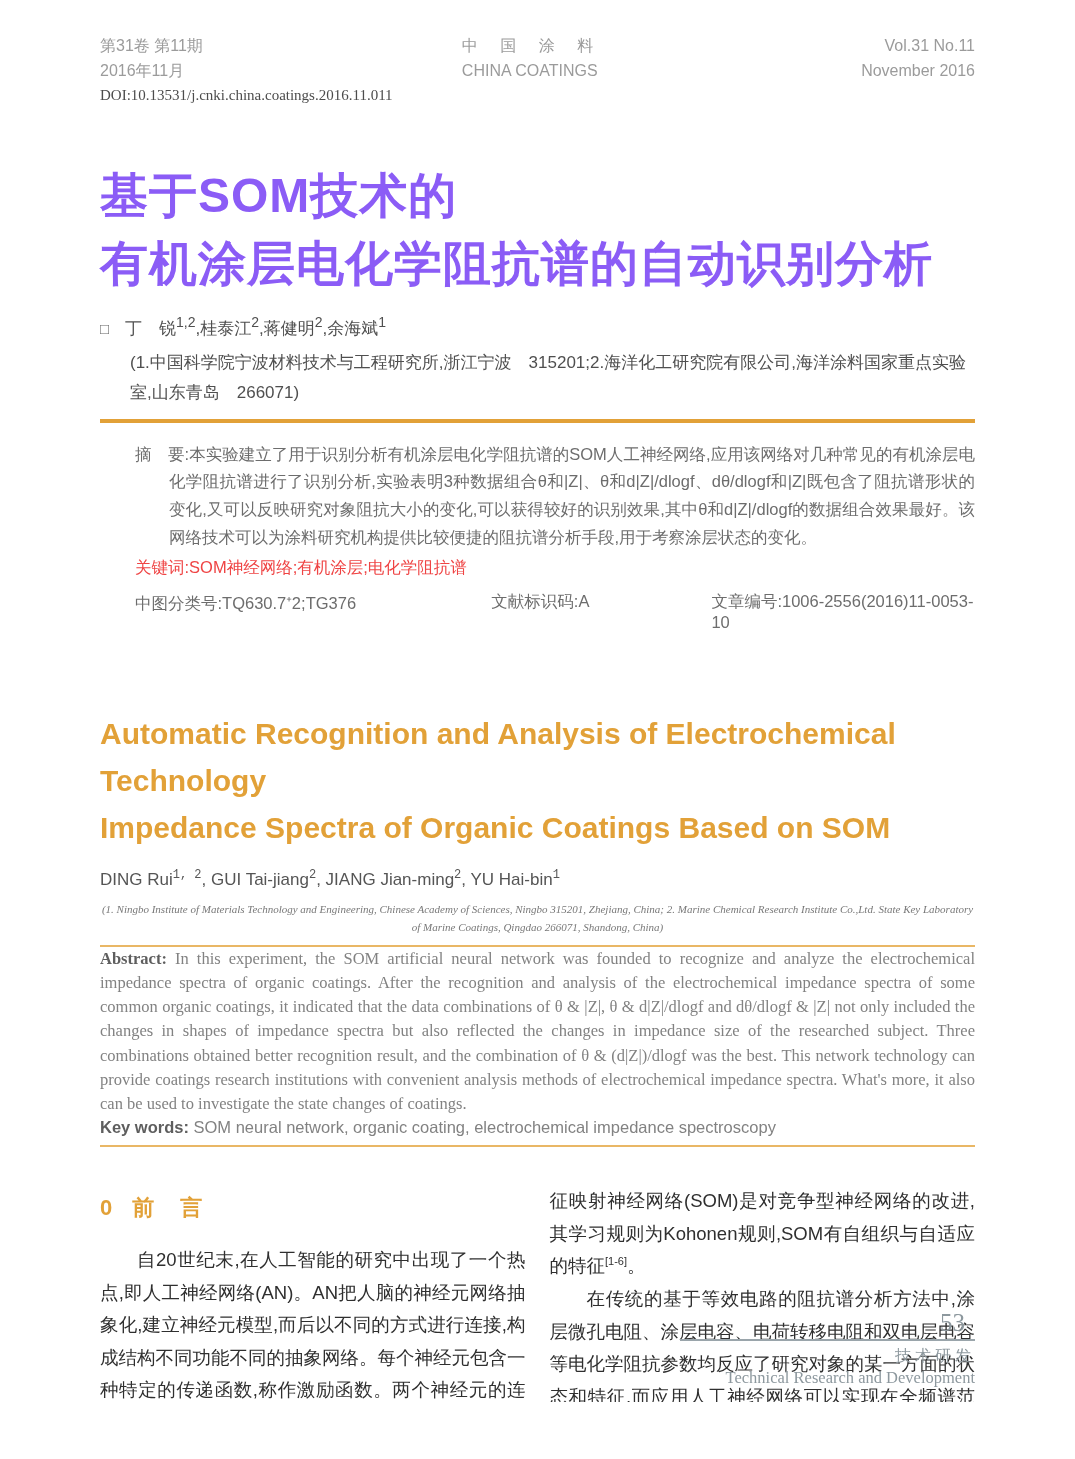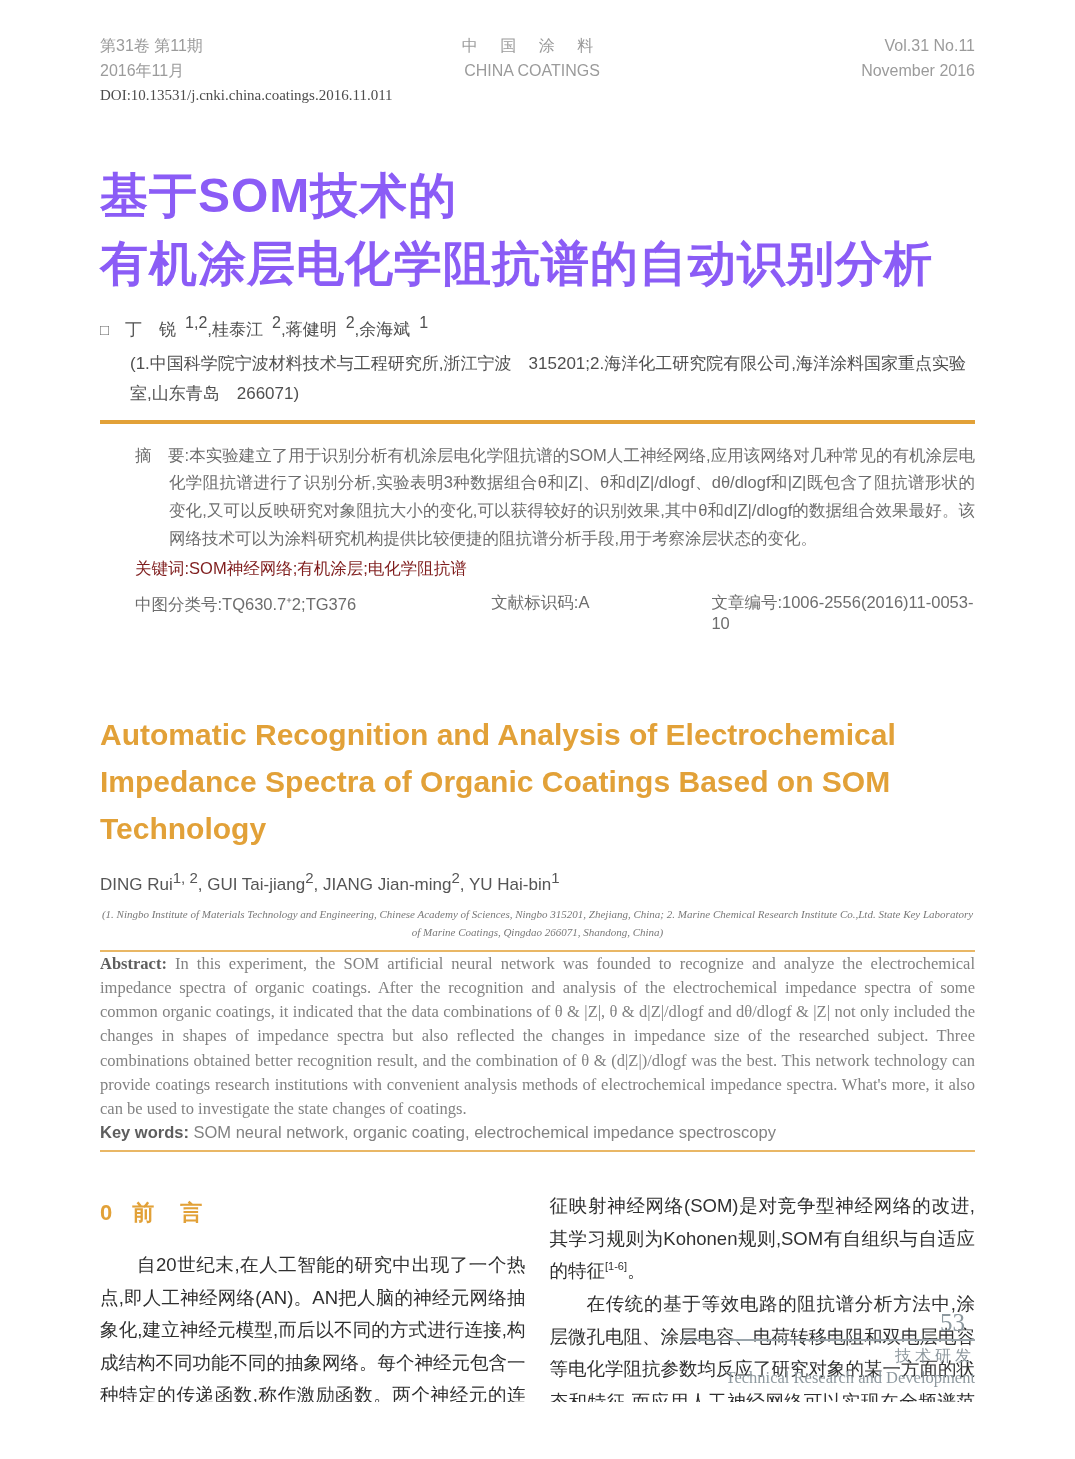--- a/index.html
+++ b/index.html
@@ -7,51 +7,51 @@
   .page {
     width: 1075px; height: 1402px; position: relative; overflow: hidden;
     background: #ffffff; padding: 34px 100px 0 100px;
     font-family: "Liberation Sans", sans-serif; color: #333;
   }
 
   
   .journal-header { display: flex; justify-content: space-between; align-items: flex-start;
     color: #9b9b9b; font-size: 16px; line-height: 1.55; }
   .jh-left { text-align: left; }
-  .jh-center { text-align: center; }
+  .jh-center { }
   .jh-center .cn { letter-spacing: 9px; }
   .jh-right { text-align: right; }
   .doi { margin-top: 3px; color: #4c4c4c; font-size: 15px; font-family: "Liberation Serif", serif; }
 
   
   .title-cn { margin-top: 58px; color: #8b5cf6; font-weight: bold; font-size: 48px;
     line-height: 1.42; letter-spacing: 1px; }
 
   
   .authors-cn { margin-top: 16px; font-size: 17px; color: #4f4f4f; }
-  .authors-cn sup { font-size: 16px; color: #4f4f4f; margin-left: 9px; }
+  .authors-cn sup { font-size: 14px; color: #4f4f4f; }
   .author-marker { display: inline-block; margin-right: 16px; color: #666; font-size: 15px; }
   .affil-cn { margin-top: 8px; margin-left: 30px; font-size: 17px; line-height: 1.8;
     color: #4f4f4f; max-width: 855px; }
 
   .rule-thick { margin-top: 10px; height: 4px; background: #e2a138; }
   .rule-thin  { margin-top: 8px; height: 2px; background: #e9b765; }
 
   
   .abs-cn { margin-left: 35px; margin-top: 18px; font-size: 16.5px; line-height: 1.68;
     color: #6d6d6d; padding-left: 34px; text-indent: -34px; text-align: justify; max-width: 840px; }
-  .kw-cn  { margin-left: 35px; margin-top: 5px; font-size: 16.5px; color: #7f1d1d; }
+  .kw-cn  { margin-left: 35px; margin-top: 5px; font-size: 16.5px; color: #ef4444; }
   .meta-row { margin-left: 35px; margin-top: 12px; display: flex; font-size: 16.5px; color: #6d6d6d; gap: 32px; }
   .meta-row .m1 { width: 345px; }
   .meta-row .m2 { width: 200px; }
 
   
   .title-en { margin-top: 58px; color: #e2a138; font-size: 30px; font-weight: bold; line-height: 1.58; }
   .authors-en { margin-top: 16px; font-size: 17px; color: #555; }
-  .authors-en sup { font-size: 15px; }
+  .authors-en sup { font-size: 12px; font-family: Liberation Mono, monospace; }
   .affil-en { margin-top: 12px; font-size: 11px; font-style: italic;
     font-family: "Liberation Serif", serif; color: #787878; line-height: 1.6; text-align: center; }
 
   .abs-en { font-family: Liberation Serif, serif; font-size: 16.5px;
     color: #828282; line-height: 1.47; text-align: justify; }
   .abs-en .lbl { font-weight: bold; font-style: normal; color: #5e5e5e; }
   .kw-en { margin-top: 2px; font-family: Liberation Sans, sans-serif; font-size: 16.5px; color: #828282; }
 
   
   .columns { margin-top: 38px; display: flex; gap: 24px; }
@@ -106,22 +106,22 @@
   <div class="abs-cn"><span class="lbl">摘　要:</span><span>本实验建立了用于识别分析有机涂层电化学阻抗谱的SOM人工神经网络,应用该网络对几种常见的有机涂层电化学阻抗谱进行了识别分析,实验表明3种数据组合θ和|Z|、θ和d|Z|/dlogf、dθ/dlogf和|Z|既包含了阻抗谱形状的变化,又可以反映研究对象阻抗大小的变化,可以获得较好的识别效果,其中θ和d|Z|/dlogf的数据组合效果最好。该网络技术可以为涂料研究机构提供比较便捷的阻抗谱分析手段,用于考察涂层状态的变化。</span></div>
   <div class="kw-cn"><span>关键词:</span><span>SOM神经网络;有机涂层;电化学阻抗谱</span></div>
   <div class="meta-row">
     <span class="m1"><span>中图分类号:</span><span>TQ630.7⁺2;TG376</span></span>
     <span class="m2"><span>文献标识码:</span><span>A</span></span>
     <span class="m3"><span>文章编号:</span><span>1006-2556(2016)11-0053-10</span></span>
   </div>
 
   <h2 class="title-en" style="margin:78px 0 0 0;">
     <div>Automatic Recognition and Analysis of Electrochemical</div>
+    <div>Technology</div>
     <div>Impedance Spectra of Organic Coatings Based on SOM</div>
-    <div>Technology</div>
   </h2>
 
   <div class="authors-en">
     <span>DING Rui</span><sup>1, 2</sup><span>, GUI Tai-jiang</span><sup>2</sup><span>, JIANG Jian-ming</span><sup>2</sup><span>, YU Hai-bin</span><sup>1</sup>
   </div>
   <div class="affil-en">(1. Ningbo Institute of Materials Technology and Engineering, Chinese Academy of Sciences, Ningbo 315201, Zhejiang, China; 2. Marine Chemical Research Institute Co.,Ltd. State Key Laboratory of Marine Coatings, Qingdao 266071, Shandong, China)</div>
 
   <div class="rule-thin"></div>
 
   <div class="abs-en"><span class="lbl">Abstract:</span><span> In this experiment, the SOM artificial neural network was founded to recognize and analyze the electrochemical impedance spectra of organic coatings. After the recognition and analysis of the electrochemical impedance spectra of some common organic coatings, it indicated that the data combinations of θ &amp; |Z|, θ &amp; d|Z|/dlogf and dθ/dlogf &amp; |Z| not only included the changes in shapes of impedance spectra but also reflected the changes in impedance size of the researched subject. Three combinations obtained better recognition result, and the combination of θ &amp; (d|Z|)/dlogf was the best. This network technology can provide coatings research institutions with convenient analysis methods of electrochemical impedance spectra. What's more, it also can be used to investigate the state changes of coatings.</span></div>

